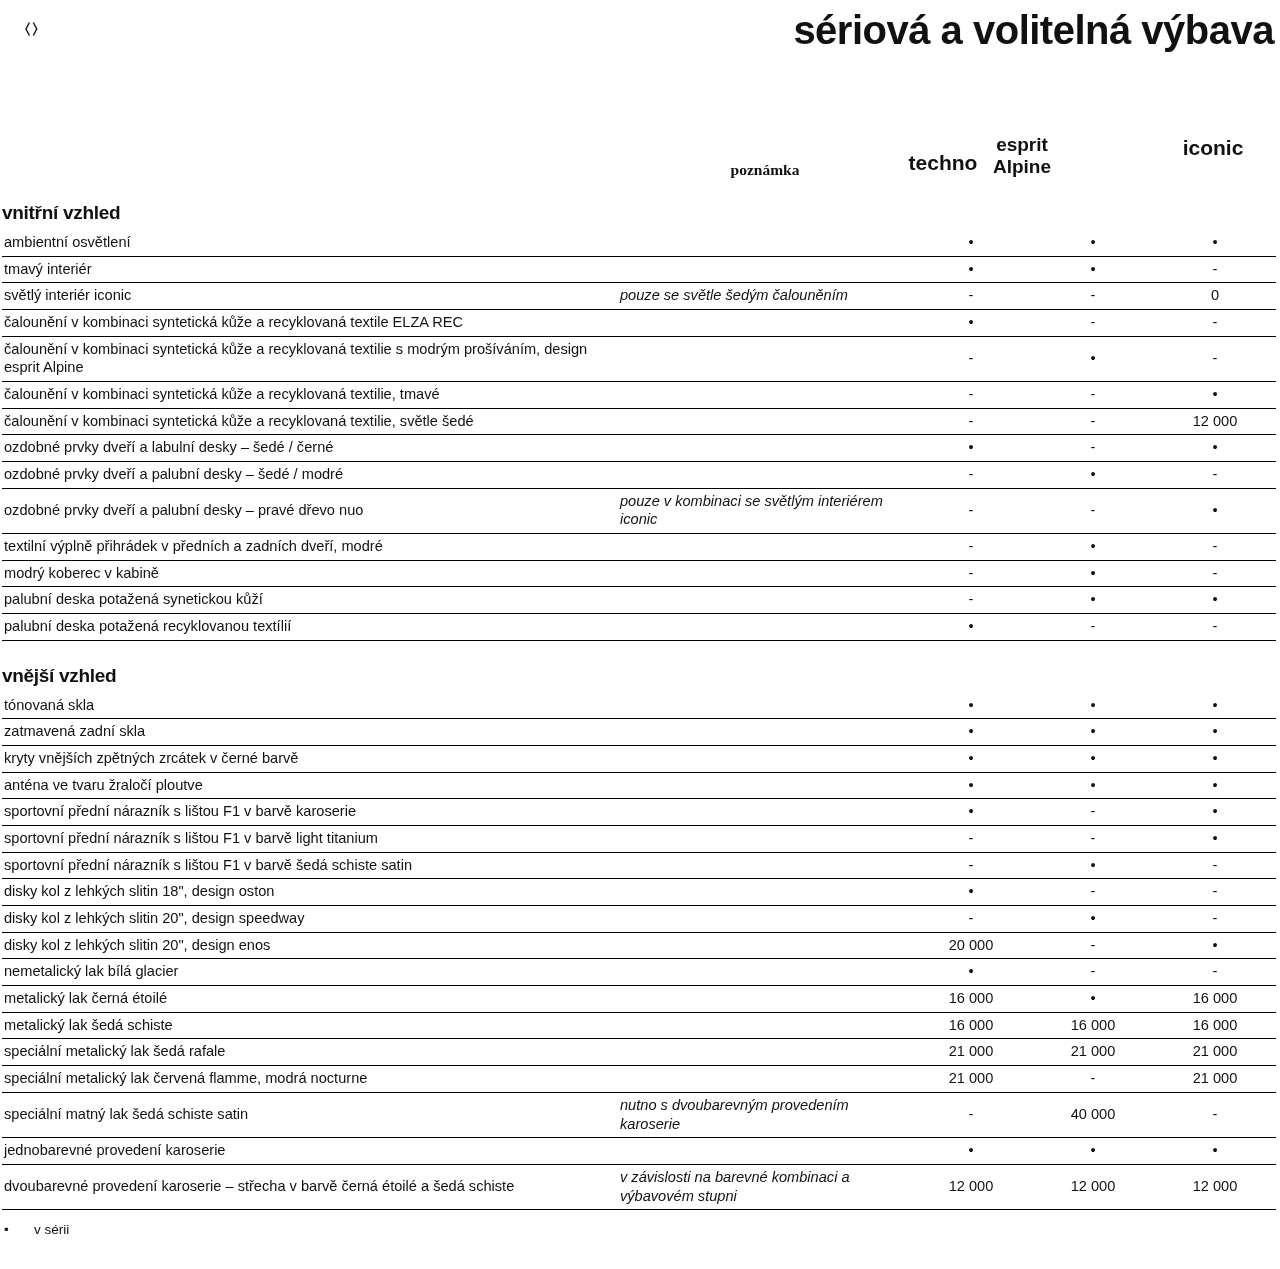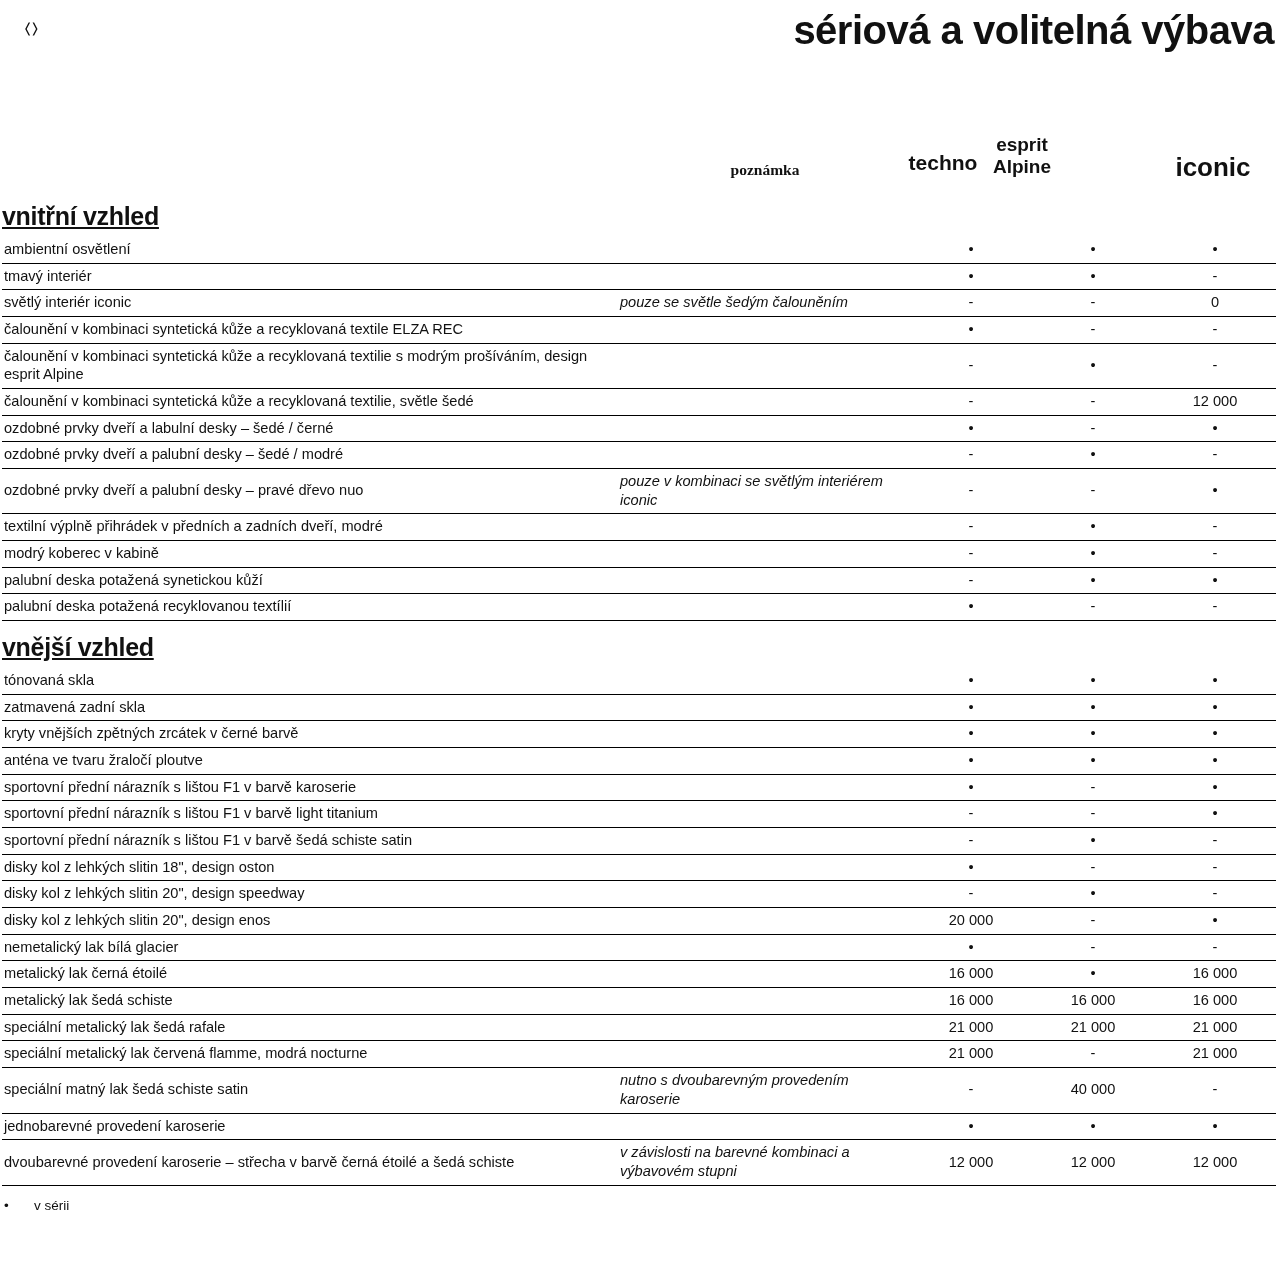--- a/index.html
+++ b/index.html
@@ -76,34 +76,33 @@
   .ch-esprit {
     left: 959px;
     width: 126px;
     top: 88px;
     font-size: 19px;
     line-height: 1.15;
   }
   .ch-iconic {
     left: 1150px;
     width: 126px;
-    top: 106px;
-    font-size: 26px;
+    top: 90px;
+    font-size: 21px;
   }
 
   
   .section-title {
-    font-size: 25px;
+    font-size: 19px;
     font-weight: bold;
     letter-spacing: -0.3px;
     padding: 0 0 6px 2px;
-    text-decoration: underline;
   }
   .sec1 { margin-top: 56px; }
-  .sec2 { margin-top: 12px; }
+  .sec2 { margin-top: 24px; }
 
   table.spec {
     width: 1274px;
     border-collapse: collapse;
     table-layout: fixed;
     margin-left: 2px;
   }
   table.spec td {
     border-bottom: 1px solid #000000;
     font-size: 14.6px;
@@ -207,20 +206,27 @@
             <td class="c-val dash">-</td>
           </tr>
           <tr>
             <td class="c-label">čalounění v kombinaci syntetická kůže a recyklovaná textilie s modrým prošíváním, design esprit Alpine</td>
             <td class="c-note"></td>
             <td class="c-val dash">-</td>
             <td class="c-val dot">•</td>
             <td class="c-val dash">-</td>
           </tr>
           <tr>
+            <td class="c-label">čalounění v kombinaci syntetická kůže a recyklovaná textilie, tmavé</td>
+            <td class="c-note"></td>
+            <td class="c-val dash">-</td>
+            <td class="c-val dash">-</td>
+            <td class="c-val dot">•</td>
+          </tr>
+          <tr>
             <td class="c-label">čalounění v kombinaci syntetická kůže a recyklovaná textilie, světle šedé</td>
             <td class="c-note"></td>
             <td class="c-val dash">-</td>
             <td class="c-val dash">-</td>
             <td class="c-val dash">12 000</td>
           </tr>
           <tr>
             <td class="c-label">ozdobné prvky dveří a labulní desky – šedé / černé</td>
             <td class="c-note"></td>
             <td class="c-val dot">•</td>

